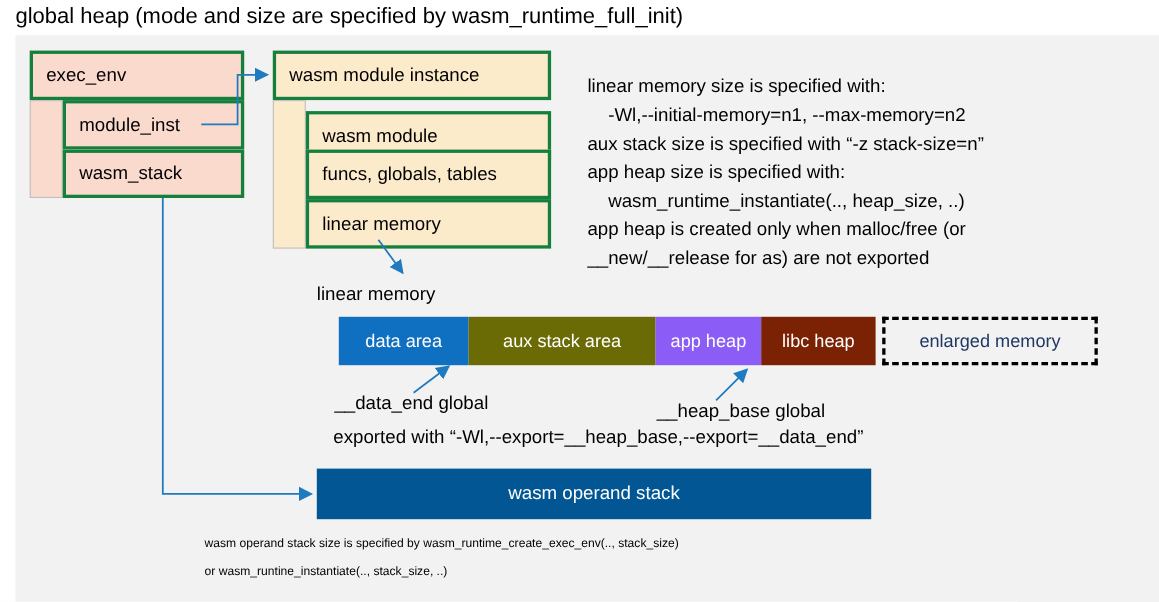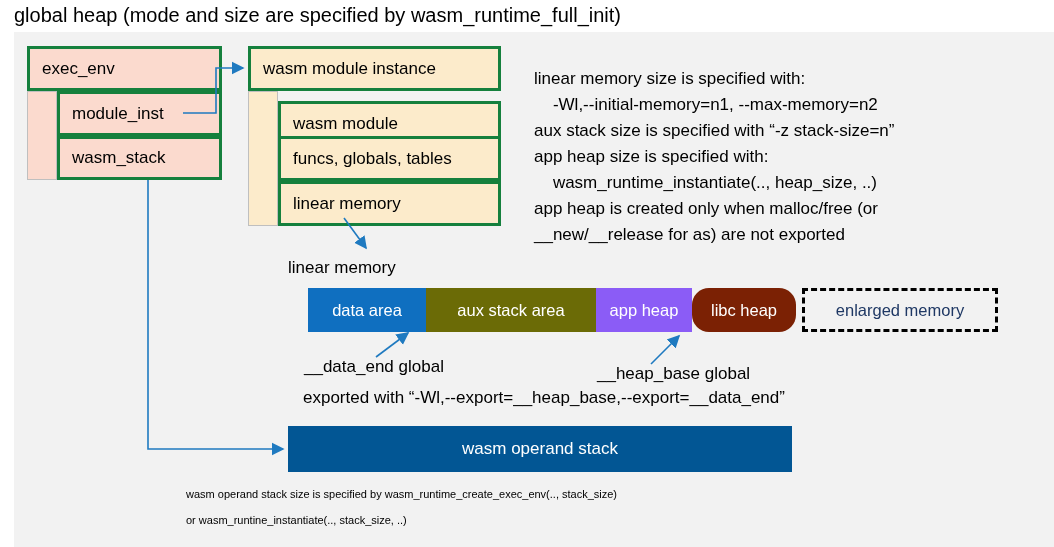--- a/index.html
+++ b/index.html
@@ -125,21 +125,21 @@
 <div id="membar">
     <div class="seg" style="width: 118px; background: rgb(15, 111, 192);">
       <span>data area</span>
     </div>
     <div class="seg" style="width: 170px; background: rgb(107, 107, 6);">
       <span>aux stack area</span>
     </div>
     <div class="seg" style="width: 96px; background: #8b5cf6;">
       <span>app heap</span>
     </div>
-    <div class="seg" style="width: 104px; background: rgb(123, 33, 4); border-radius: 17px;">
+    <div class="seg" style="width: 104px; background: rgb(123, 33, 4);">
       <span>libc heap</span>
     </div>
     <div class="seg enlarged" style="width: 196px;">
       <span>enlarged memory</span>
     </div>
   </div>
 
 <div class="ann" id="ann-dataend">__data_end global</div>
 <div class="ann" id="ann-heapbase">__heap_base global</div>
 <div class="ann" id="ann-exported">exported with “-Wl,--export=__heap_base,--export=__data_end”</div>

